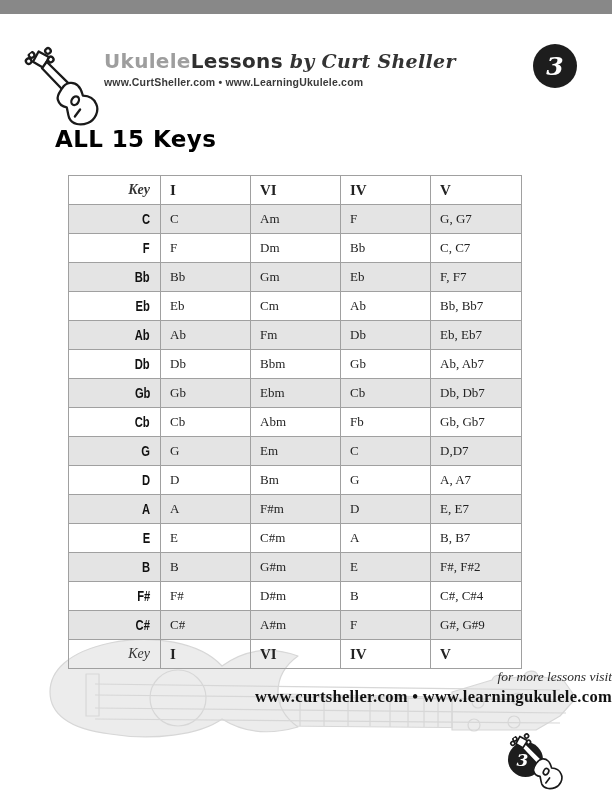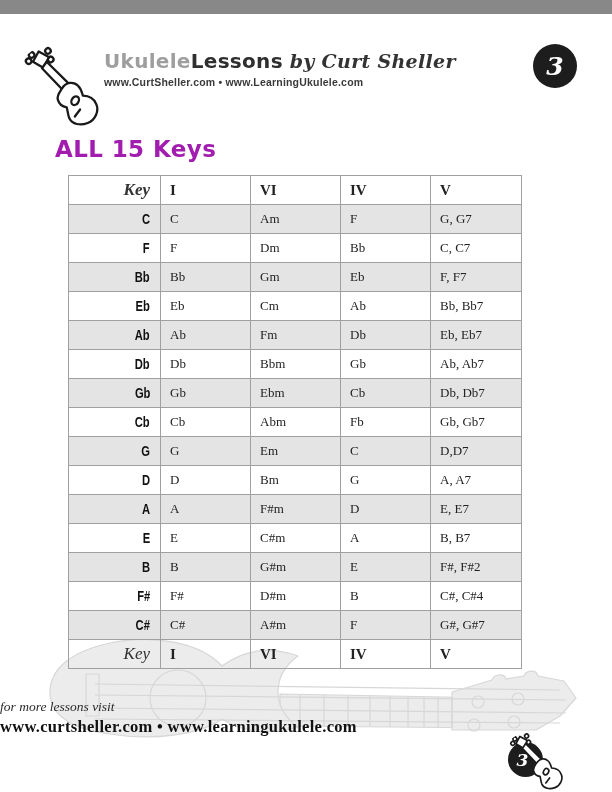--- a/index.html
+++ b/index.html
@@ -19,47 +19,47 @@
   .brand-byline { font:italic 700 19px "DejaVu Serif", serif; color:#333; }
   .brand-sub { margin-top:3px; font-size:10.5px; font-weight:700; color:#3a3a3a; letter-spacing:0.2px; }
   .page-badge {
     position:absolute; left:533px; top:30px; width:44px; height:44px; border-radius:50%;
     background:#1d1d1d; color:#fff; display:flex; align-items:center; justify-content:center;
     font:italic 700 25px "DejaVu Serif", serif;
   }
 
   
   .doc-title {
-    position:absolute; left:55px; top:122px;
-    font:700 23px "DejaVu Sans", sans-serif; color:#a21caf; letter-spacing:0.4px;
+    position:absolute; left:55px; top:112px;
+    font:700 23px "DejaVu Sans", sans-serif; color:#000000; letter-spacing:0.4px;
   }
 
   
   table.keys {
     position:absolute; left:68px; top:161px; width:453px; z-index:2;
     border-collapse:collapse; table-layout:fixed;
   }
   .keys th, .keys td {
     border:1px solid #a0a0a0; height:29px; box-sizing:border-box;
     padding:0 0 0 9px; text-align:left; vertical-align:middle;
     font-family:"Liberation Serif", serif; font-size:13px; color:#222;
     background:transparent; overflow:hidden;
   }
   .keys .key-col { text-align:right; padding:0 10px 0 0; }
-  .keys .key-label { font-style:italic; font-size:17px; color:#333;text-align:right; }
+  .keys .key-label { font-style:italic; font-size:14px; color:#333;text-align:right; }
   .keys .roman { font-weight:700; font-size:15px; }
   .keys tbody tr:nth-child(odd) td { background:#e4e4e4; }
   .cond {
     display:inline-block; transform:scaleX(0.8); transform-origin:100% 50%;
     font-family:"Liberation Sans", sans-serif; font-weight:800; font-size:14px; color:#111;
   }
 
   
   .watermark { position:absolute; left:0; top:620px; z-index:1; }
-  .footer-text { position:absolute; left:0; right:0; top:685px; text-align:left; z-index:4; }
+  .footer-text { position:absolute; left:0; right:0; top:655px; text-align:right; z-index:4; }
   .visit { font:italic 13.5px "Liberation Serif", serif; color:#2a2a2a; }
   .urls  { margin-top:2px; font:700 16.5px "Liberation Serif", serif; color:#111; letter-spacing:0.3px; }
   .mini-badge {
     position:absolute; left:508px; top:728px; width:35px; height:35px; border-radius:50%;
     background:#1d1d1d; color:#fff; z-index:2;
     display:flex; align-items:center; justify-content:center;
     font:italic 700 17px "DejaVu Serif", serif; padding-right:6px; box-sizing:border-box;
   }
   .mini-uke { position:absolute; left:518px; top:716px; z-index:3; transform:rotate(-38deg); }
 </style>
@@ -229,21 +229,21 @@
       <td>D#m</td>
       <td>B</td>
       <td>C#, C#4</td>
     </tr>
 
     <tr>
       <td class="key-col"><span class="cond">C#</span></td>
       <td>C#</td>
       <td>A#m</td>
       <td>F</td>
-      <td>G#, G#7</td>
+      <td>G#, G#9</td>
     </tr>
   </tbody>
     <tfoot>
       <tr>
         <td class="key-col key-label">Key</td>
         <td class="roman">I</td>
         <td class="roman">VI</td>
         <td class="roman">IV</td>
         <td class="roman">V</td>
       </tr>

